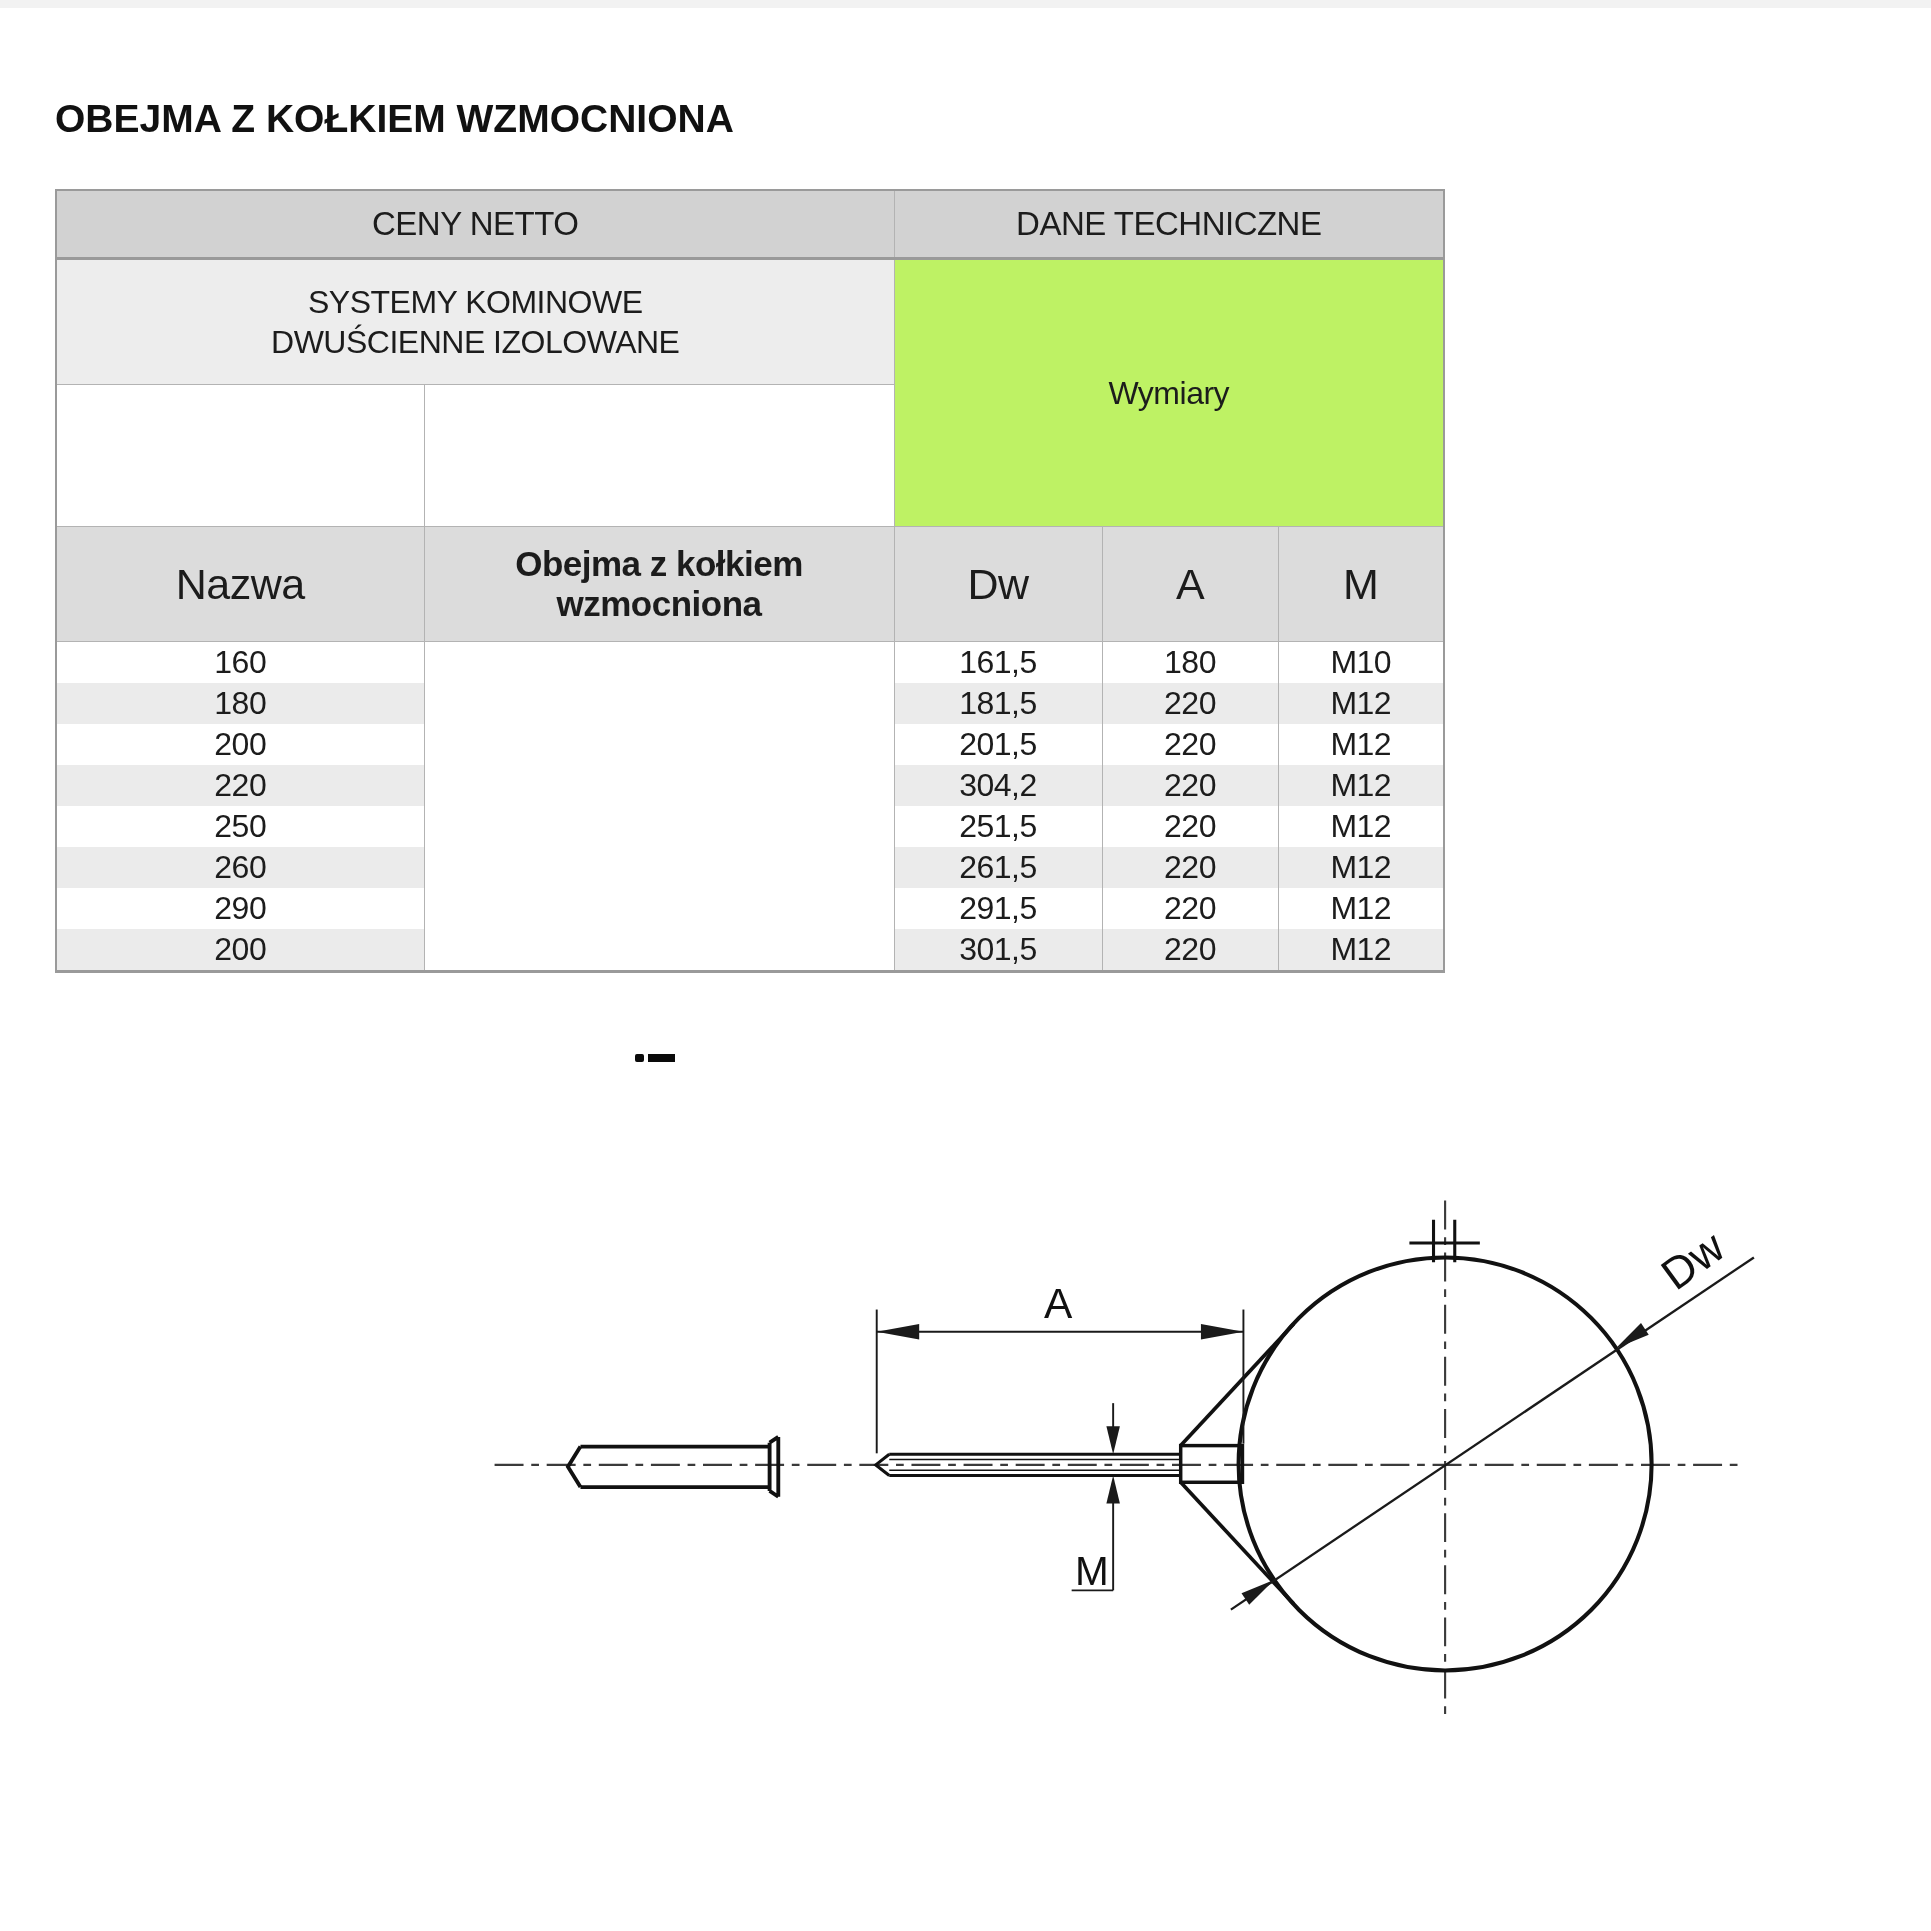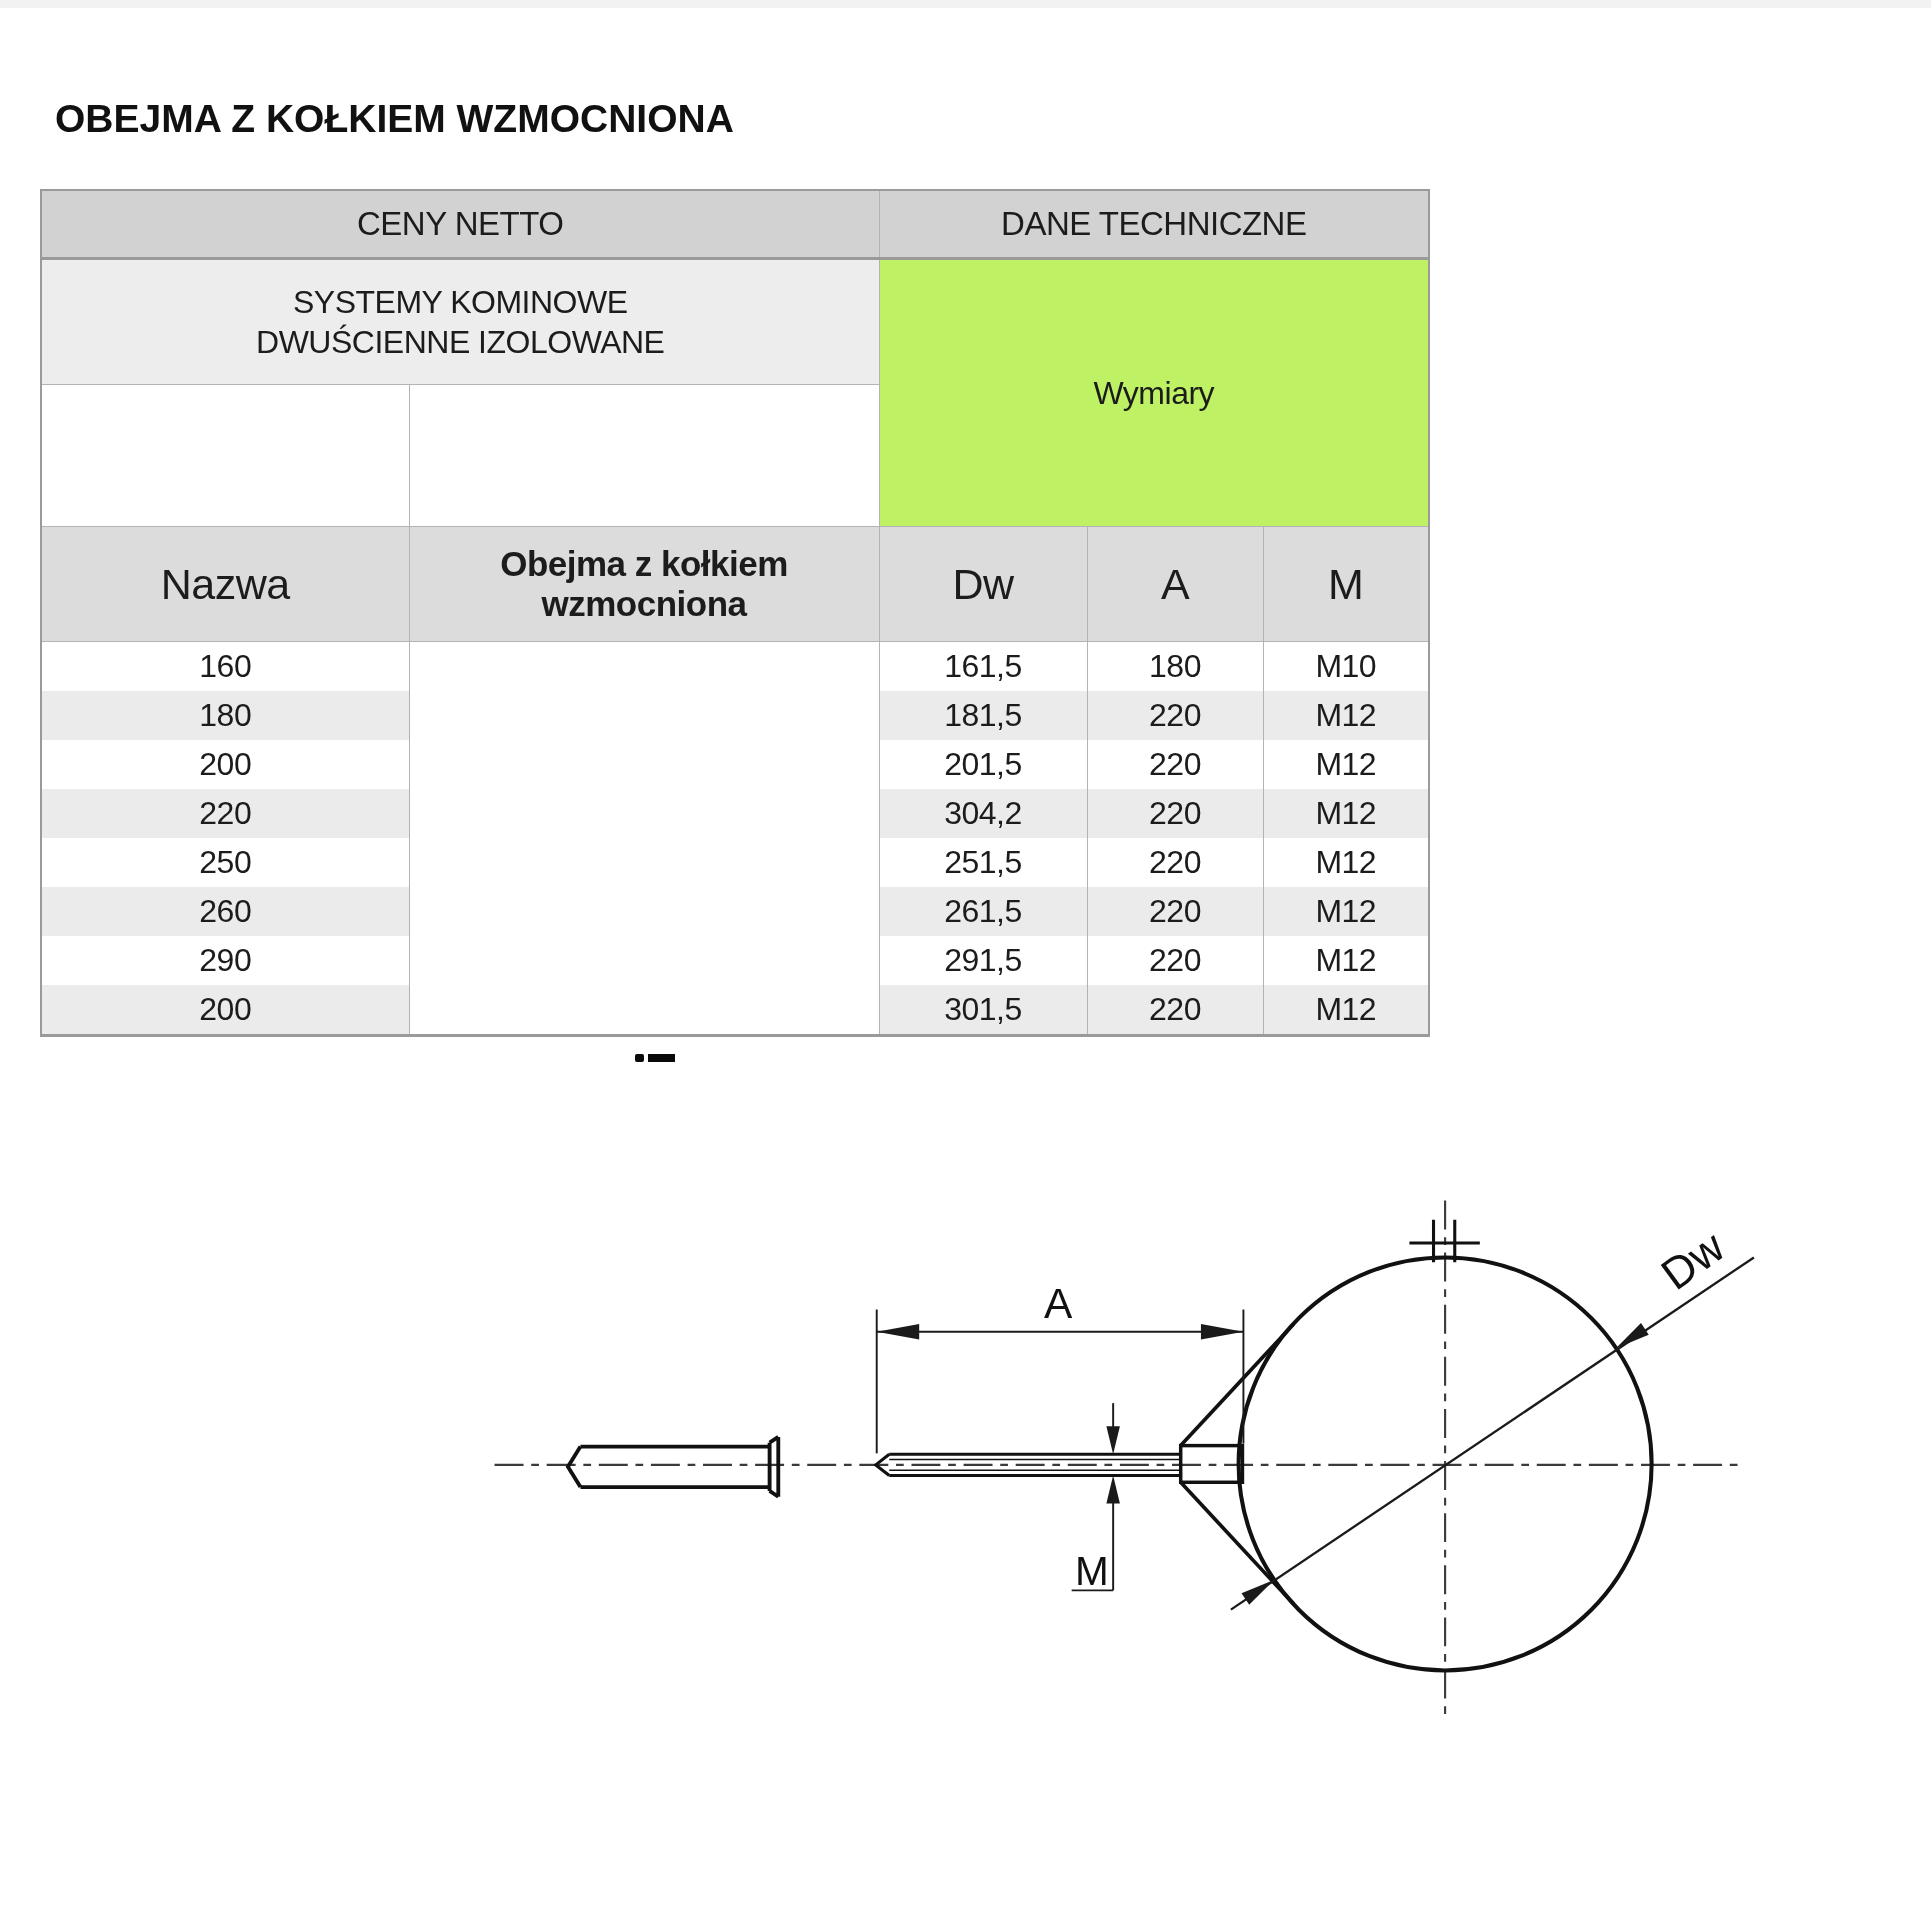--- a/index.html
+++ b/index.html
@@ -10,35 +10,35 @@
   body{
     width:1931px;height:1931px;position:relative;background:#ffffff;
     font-family:"Liberation Sans", sans-serif;color:#1c1c1c;overflow:hidden;
   }
   .top-edge{position:absolute;left:0;top:0;width:1931px;height:7.7px;background:#f2f2f2;}
   .page-title{
     position:absolute;left:55px;top:71px;font-size:39px;font-weight:bold;
     letter-spacing:0px;color:#111;
   }
   table.price-table{
-    position:absolute;left:40px;top:189px;width:1387px;
+    position:absolute;left:55px;top:189px;width:1387px;
     border-collapse:collapse;table-layout:fixed;
     border:2.9px solid var(--border_dark);border-bottom-width:3.9px;
   }
   table.price-table td{
     border:1.9px solid var(--border);text-align:center;vertical-align:middle;
     font-size:32px;letter-spacing:-0.5px;padding:0;color:#1c1c1c;
   }
   tr.main-header td{background:var(--header_dark);border-bottom:3.9px solid var(--border_dark);font-size:33px;height:66px;}
   tr.sub-header td.sys{background:var(--header_mid);height:124px;line-height:1.25;}
   td.wymiary-cell{background:#bef264;font-size:33px;margin-top:28px;}
   tr.empty-row td{background:#ffffff;height:141px;}
   tr.col-header td{background:var(--header_cols);height:114px;font-size:43px;}
   tr.col-header td.product{font-weight:bold;font-size:35px;line-height:1.15;padding:0 39px;}
-  tbody.data td{border-top:none;border-bottom:none;height:49px;font-size:32px;}
+  tbody.data td{border-top:none;border-bottom:none;height:41px;font-size:32px;}
   tbody.data tr.stripe-white td{background:#ffffff;}
   tbody.data tr.stripe-gray td{background:var(--row_alt);}
   tbody.data td.image-cell{
     background:linear-gradient(to bottom,#ffffff 0,#ffffff calc(100% - 12.6px),var(--row_alt) calc(100% - 12.6px),var(--row_alt) 100%);
   }
   .remnant-dot{position:absolute;left:635px;top:1054px;width:8.7px;height:7.7px;background:#0a0a0a;border-radius:1.9px;z-index:3;}
   .remnant-dash{position:absolute;left:648px;top:1054px;width:27px;height:7.7px;background:#0a0a0a;z-index:3;}
   .drawing-wrap{position:absolute;left:0;top:1159px;width:1931px;height:772px;}
   svg text{font-family:"Liberation Sans", sans-serif;fill:#111;}
 </style>

